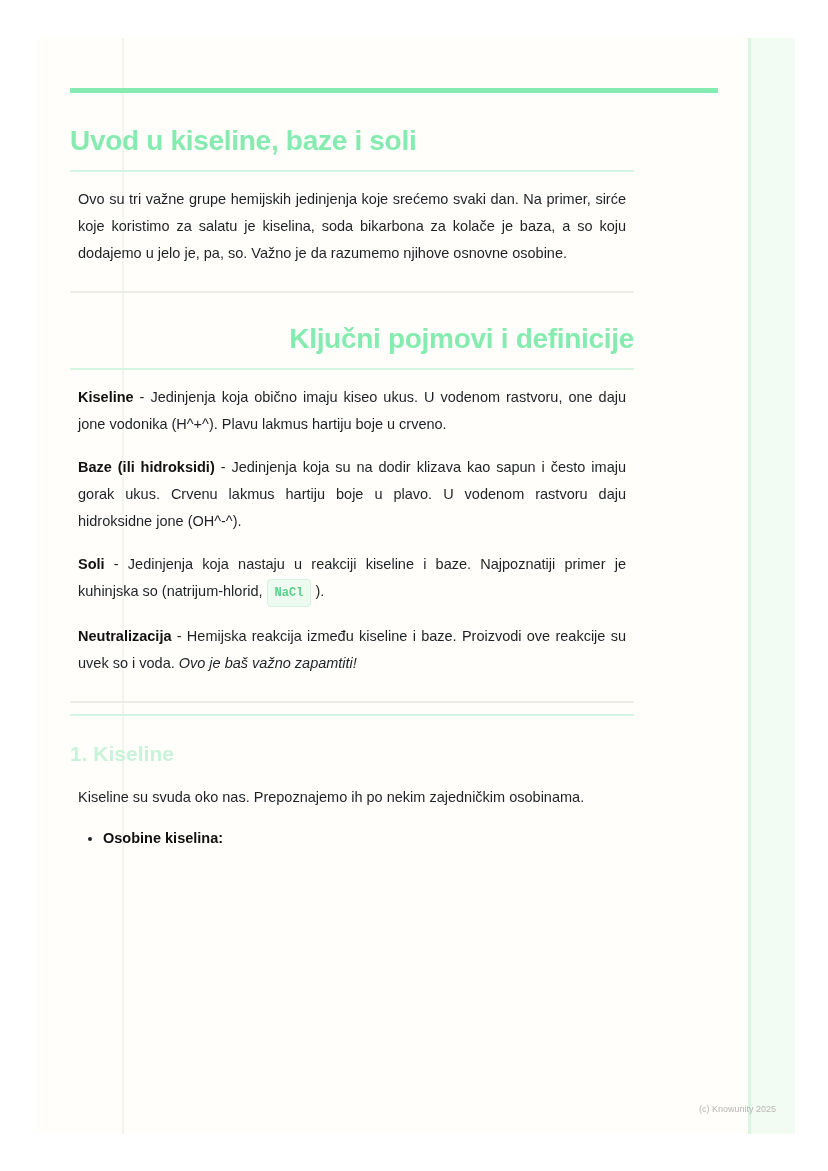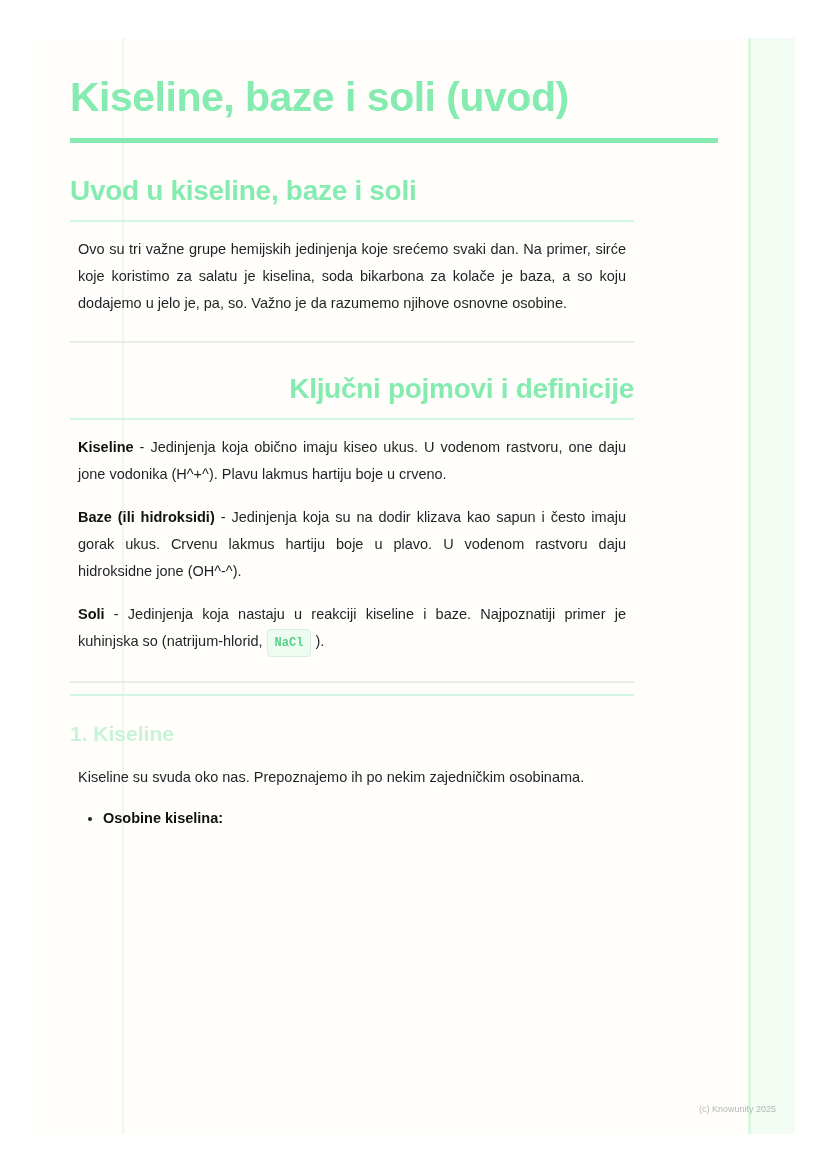--- a/index.html
+++ b/index.html
@@ -101,39 +101,39 @@
   }
 </style>
 </head>
 <body>
 
 <div class="page">
   <div class="margin-line"></div>
   <div class="right-band"></div>
 
   <div class="content">
-    <h1>Kiseline, baze i soli (uvod)</h1>
     <div class="h1-rule"></div>
 
     <h2 style="margin-top:30px;">Uvod u kiseline, baze i soli</h2>
     <div class="h2-rule"></div>
     <p style="margin-top:14px;">Ovo su tri važne grupe hemijskih jedinjenja koje srećemo svaki dan. Na primer, sirće koje koristimo za salatu je kiselina, soda bikarbona za kolače je baza, a so koju dodajemo u jelo je, pa, so. Važno je da razumemo njihove osnovne osobine.</p>
 
     <div class="sep" style="margin-top:24px;"></div>
 
     <h2 style="margin-top:28px;text-align:right;">Ključni pojmovi i definicije</h2>
     <div class="h2-rule"></div>
 
     <p style="margin-top:14px;"><b>Kiseline</b><span> - Jedinjenja koja obično imaju kiseo ukus. U vodenom rastvoru, one daju jone vodonika (H^+^). Plavu lakmus hartiju boje u crveno.</span></p>
 
     <p style="margin-top:16px;"><b>Baze (ili hidroksidi)</b><span> - Jedinjenja koja su na dodir klizava kao sapun i često imaju gorak ukus. Crvenu lakmus hartiju boje u plavo. U vodenom rastvoru daju hidroksidne jone (OH^-^).</span></p>
 
     <p style="margin-top:16px;"><b>Soli</b><span> - Jedinjenja koja nastaju u reakciji kiseline i baze. Najpoznatiji primer je kuhinjska so (natrijum-hlorid, </span><code>NaCl</code><span> ).</span></p>
 
 
+    <p style="margin-top:16px;"><b>Neutralizacija</b><span> - Hemijska reakcija između kiseline i baze. Proizvodi ove reakcije su uvek so i voda. </span><i>Ovo je baš važno zapamtiti!</i></p>
 
     <div class="sep" style="margin-top:24px;"></div>
 
     <div class="h2-rule"></div>
 
     <h3 style="margin-top:24px;">1. Kiseline</h3>
     <p style="margin-top:16px;">Kiseline su svuda oko nas. Prepoznajemo ih po nekim zajedničkim osobinama.</p>
     <ul style="margin-top:14px;">
       <li><b>Osobine kiselina:</b></li>
     </ul>

